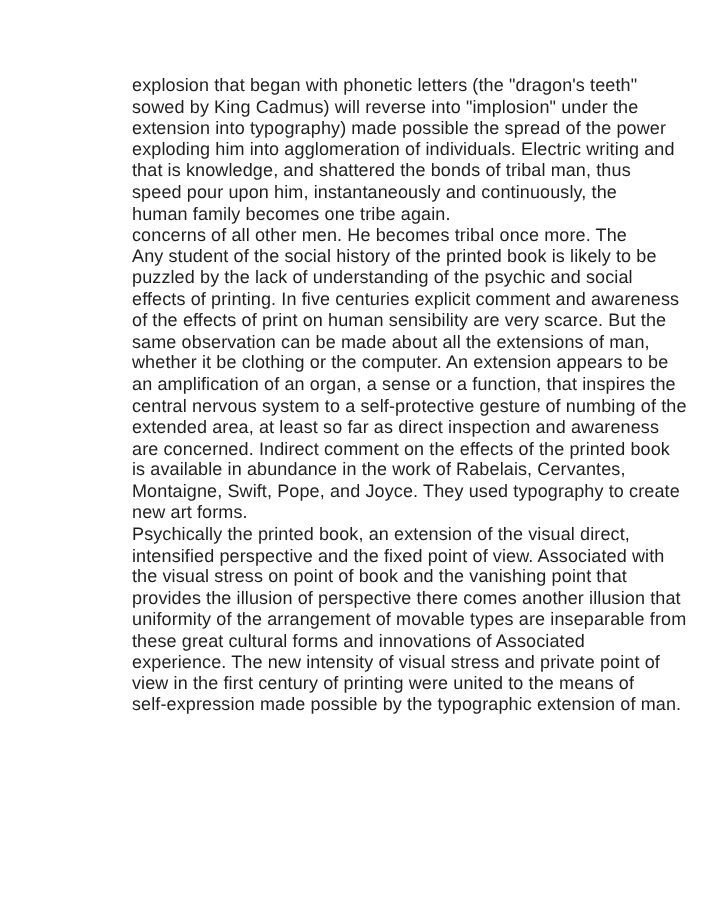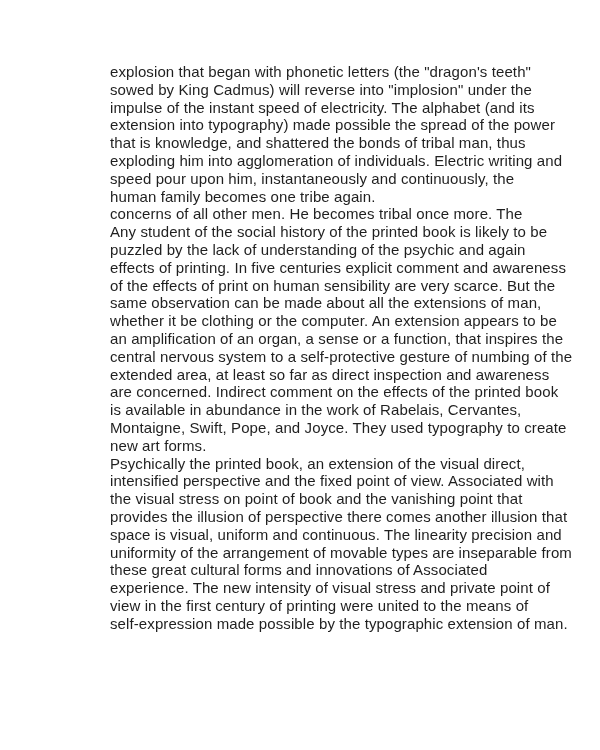--- a/index.html
+++ b/index.html
@@ -45,49 +45,47 @@
   }
 </style>
 </head>
 <body>
 
 <div class="page">
   <div class="text-block" id="text-block">
       <div class="paragraph">
         <div class="text-line">explosion that began with phonetic letters (the "dragon's teeth"</div>
         <div class="text-line">sowed by King Cadmus) will reverse into "implosion" under the</div>
-        <div class="text-line">impulse of the instant speed of electricity. The alphabet (and its</div>
         <div class="text-line">extension into typography) made possible the spread of the power</div>
+        <div class="text-line">exploding him into agglomeration of individuals. Electric writing and</div>
         <div class="text-line">that is knowledge, and shattered the bonds of tribal man, thus</div>
-        <div class="text-line">exploding him into agglomeration of individuals. Electric writing and</div>
         <div class="text-line">speed pour upon him, instantaneously and continuously, the</div>
         <div class="text-line">human family becomes one tribe again.</div>
         <div class="text-line">concerns of all other men. He becomes tribal once more. The</div>
       </div>
       <div class="paragraph">
         <div class="text-line">Any student of the social history of the printed book is likely to be</div>
-        <div class="text-line">puzzled by the lack of understanding of the psychic and again</div>
+        <div class="text-line">puzzled by the lack of understanding of the psychic and social</div>
         <div class="text-line">effects of printing. In five centuries explicit comment and awareness</div>
         <div class="text-line">of the effects of print on human sensibility are very scarce. But the</div>
         <div class="text-line">same observation can be made about all the extensions of man,</div>
         <div class="text-line">whether it be clothing or the computer. An extension appears to be</div>
         <div class="text-line">an amplification of an organ, a sense or a function, that inspires the</div>
         <div class="text-line">central nervous system to a self-protective gesture of numbing of the</div>
         <div class="text-line">extended area, at least so far as direct inspection and awareness</div>
         <div class="text-line">are concerned. Indirect comment on the effects of the printed book</div>
         <div class="text-line">is available in abundance in the work of Rabelais, Cervantes,</div>
         <div class="text-line">Montaigne, Swift, Pope, and Joyce. They used typography to create</div>
         <div class="text-line">new art forms.</div>
       </div>
       <div class="paragraph">
         <div class="text-line">Psychically the printed book, an extension of the visual direct,</div>
         <div class="text-line">intensified perspective and the fixed point of view. Associated with</div>
         <div class="text-line">the visual stress on point of book and the vanishing point that</div>
         <div class="text-line">provides the illusion of perspective there comes another illusion that</div>
-        <div class="text-line">space is visual, uniform and continuous. The linearity precision and</div>
         <div class="text-line">uniformity of the arrangement of movable types are inseparable from</div>
         <div class="text-line">these great cultural forms and innovations of Associated</div>
         <div class="text-line">experience. The new intensity of visual stress and private point of</div>
         <div class="text-line">view in the first century of printing were united to the means of</div>
         <div class="text-line">self-expression made possible by the typographic extension of man.</div>
       </div>
     </div>
 </div>
 
 </body></html>

